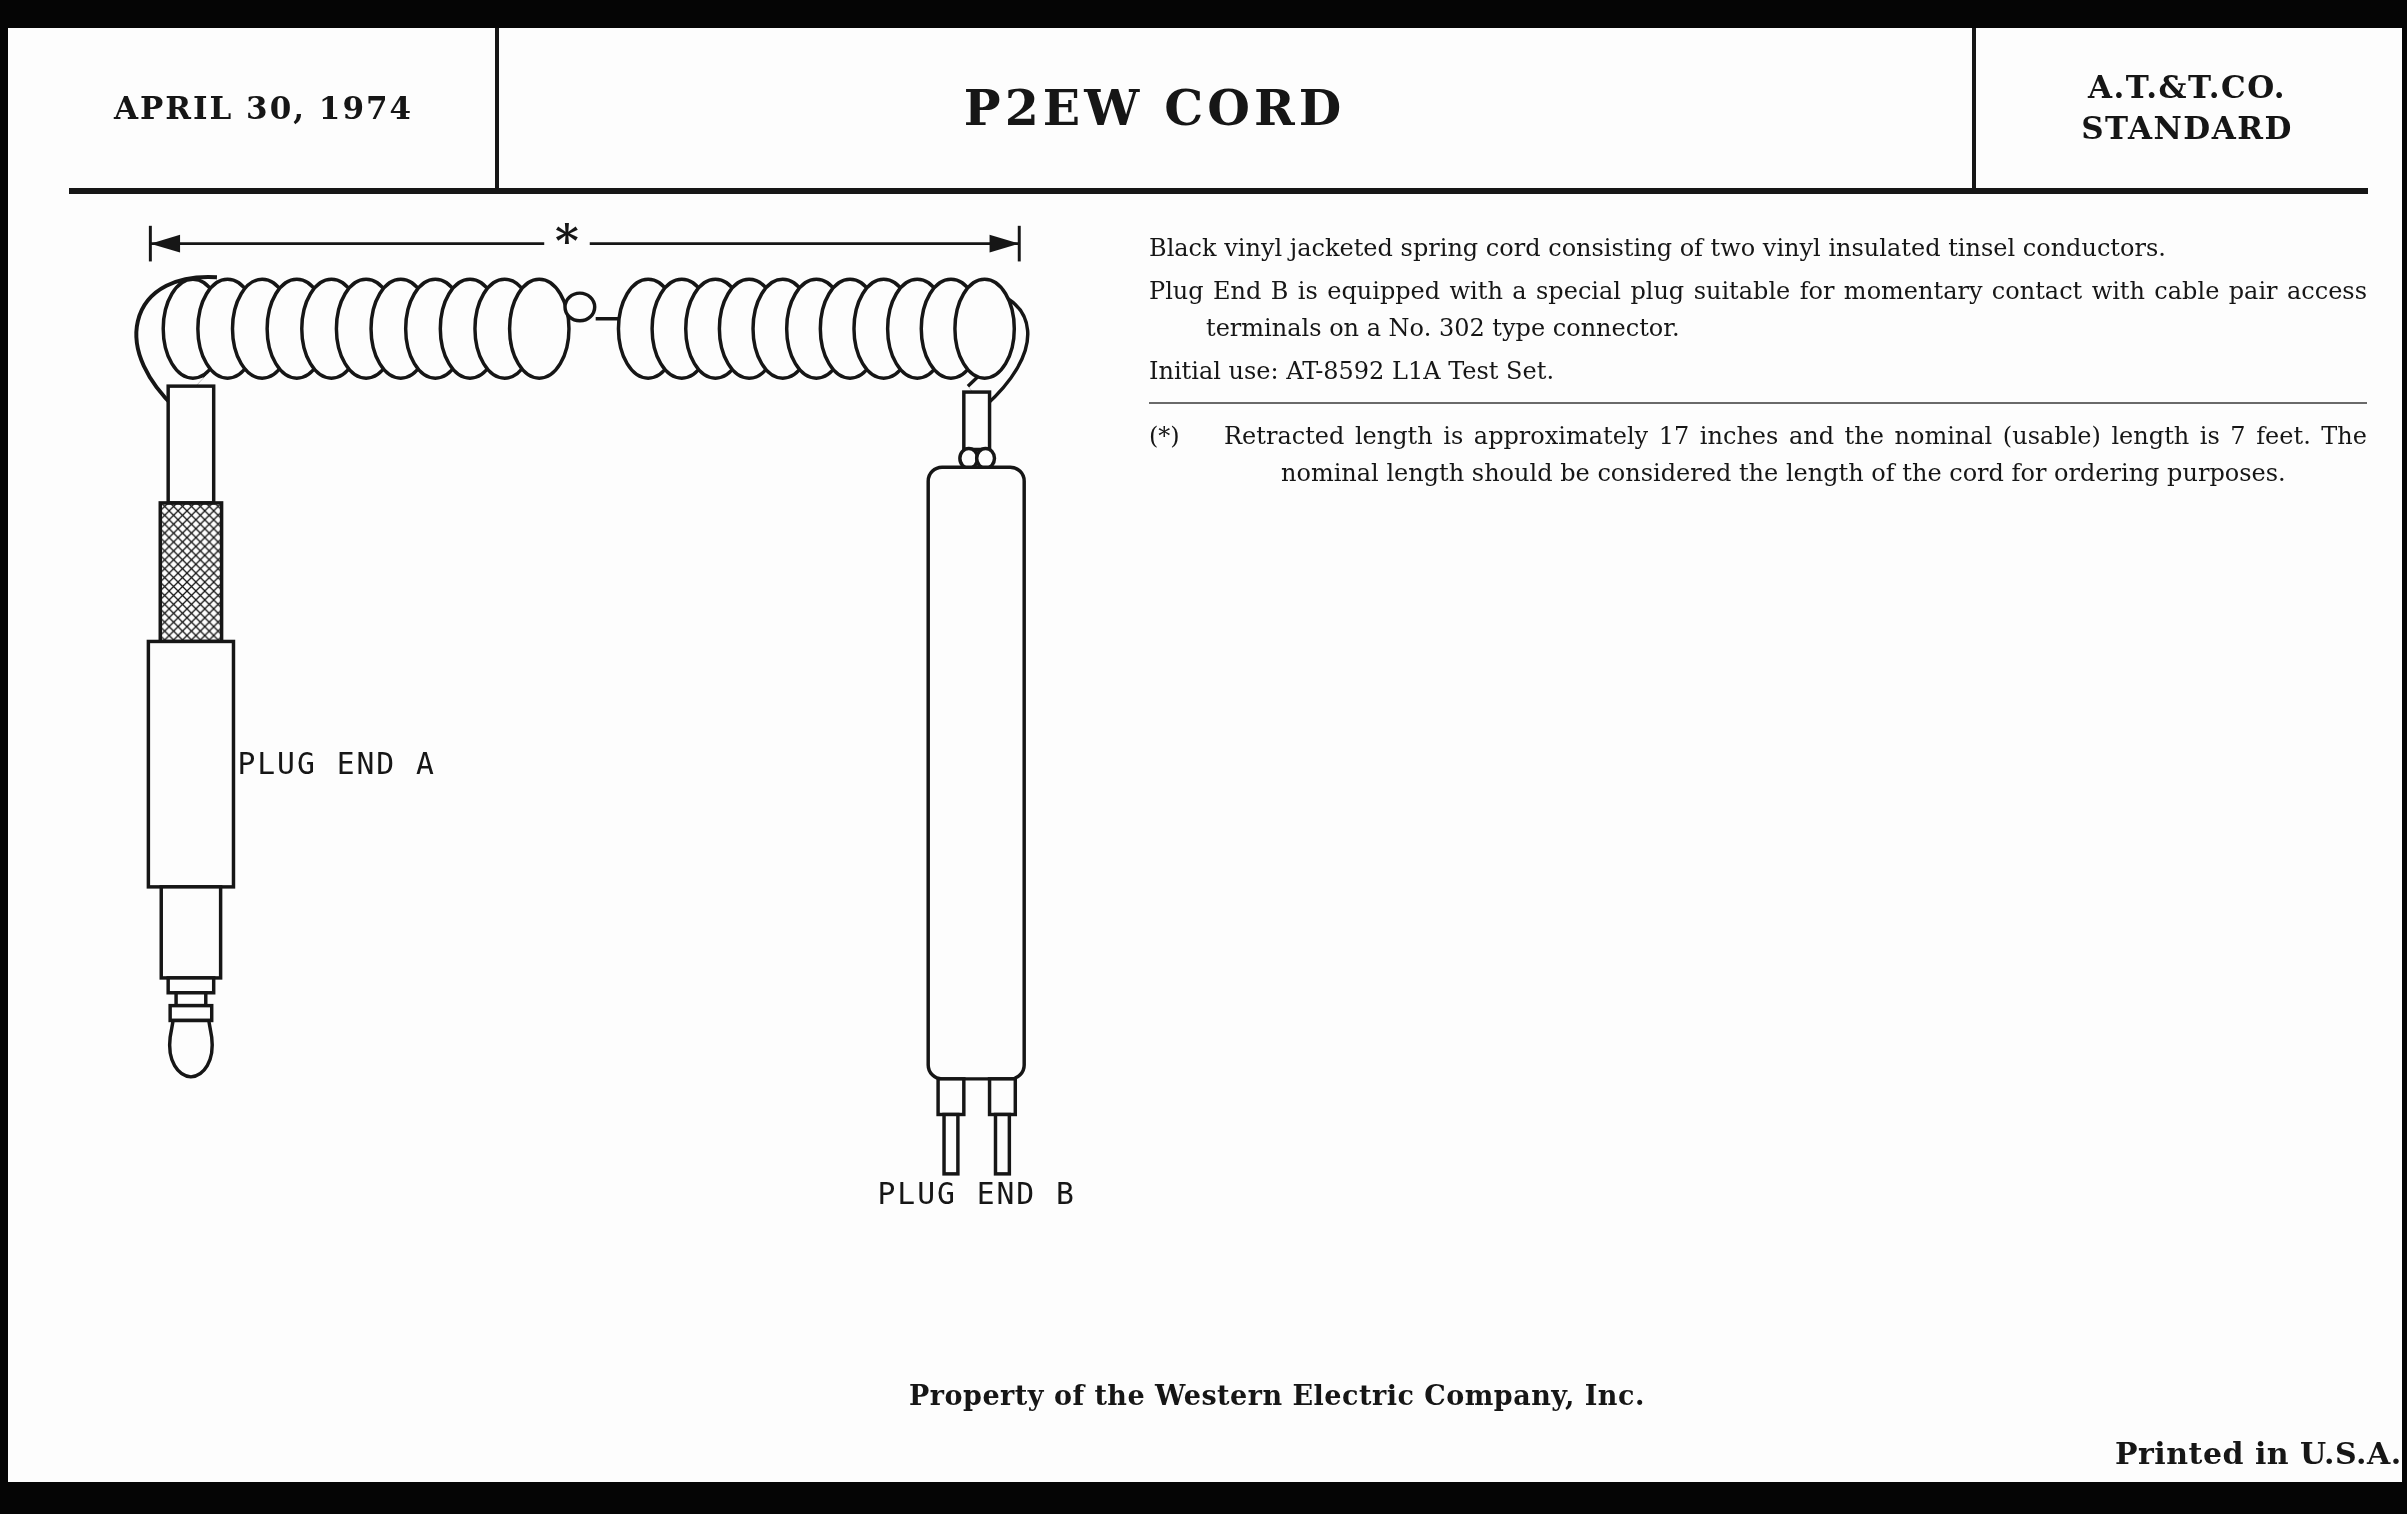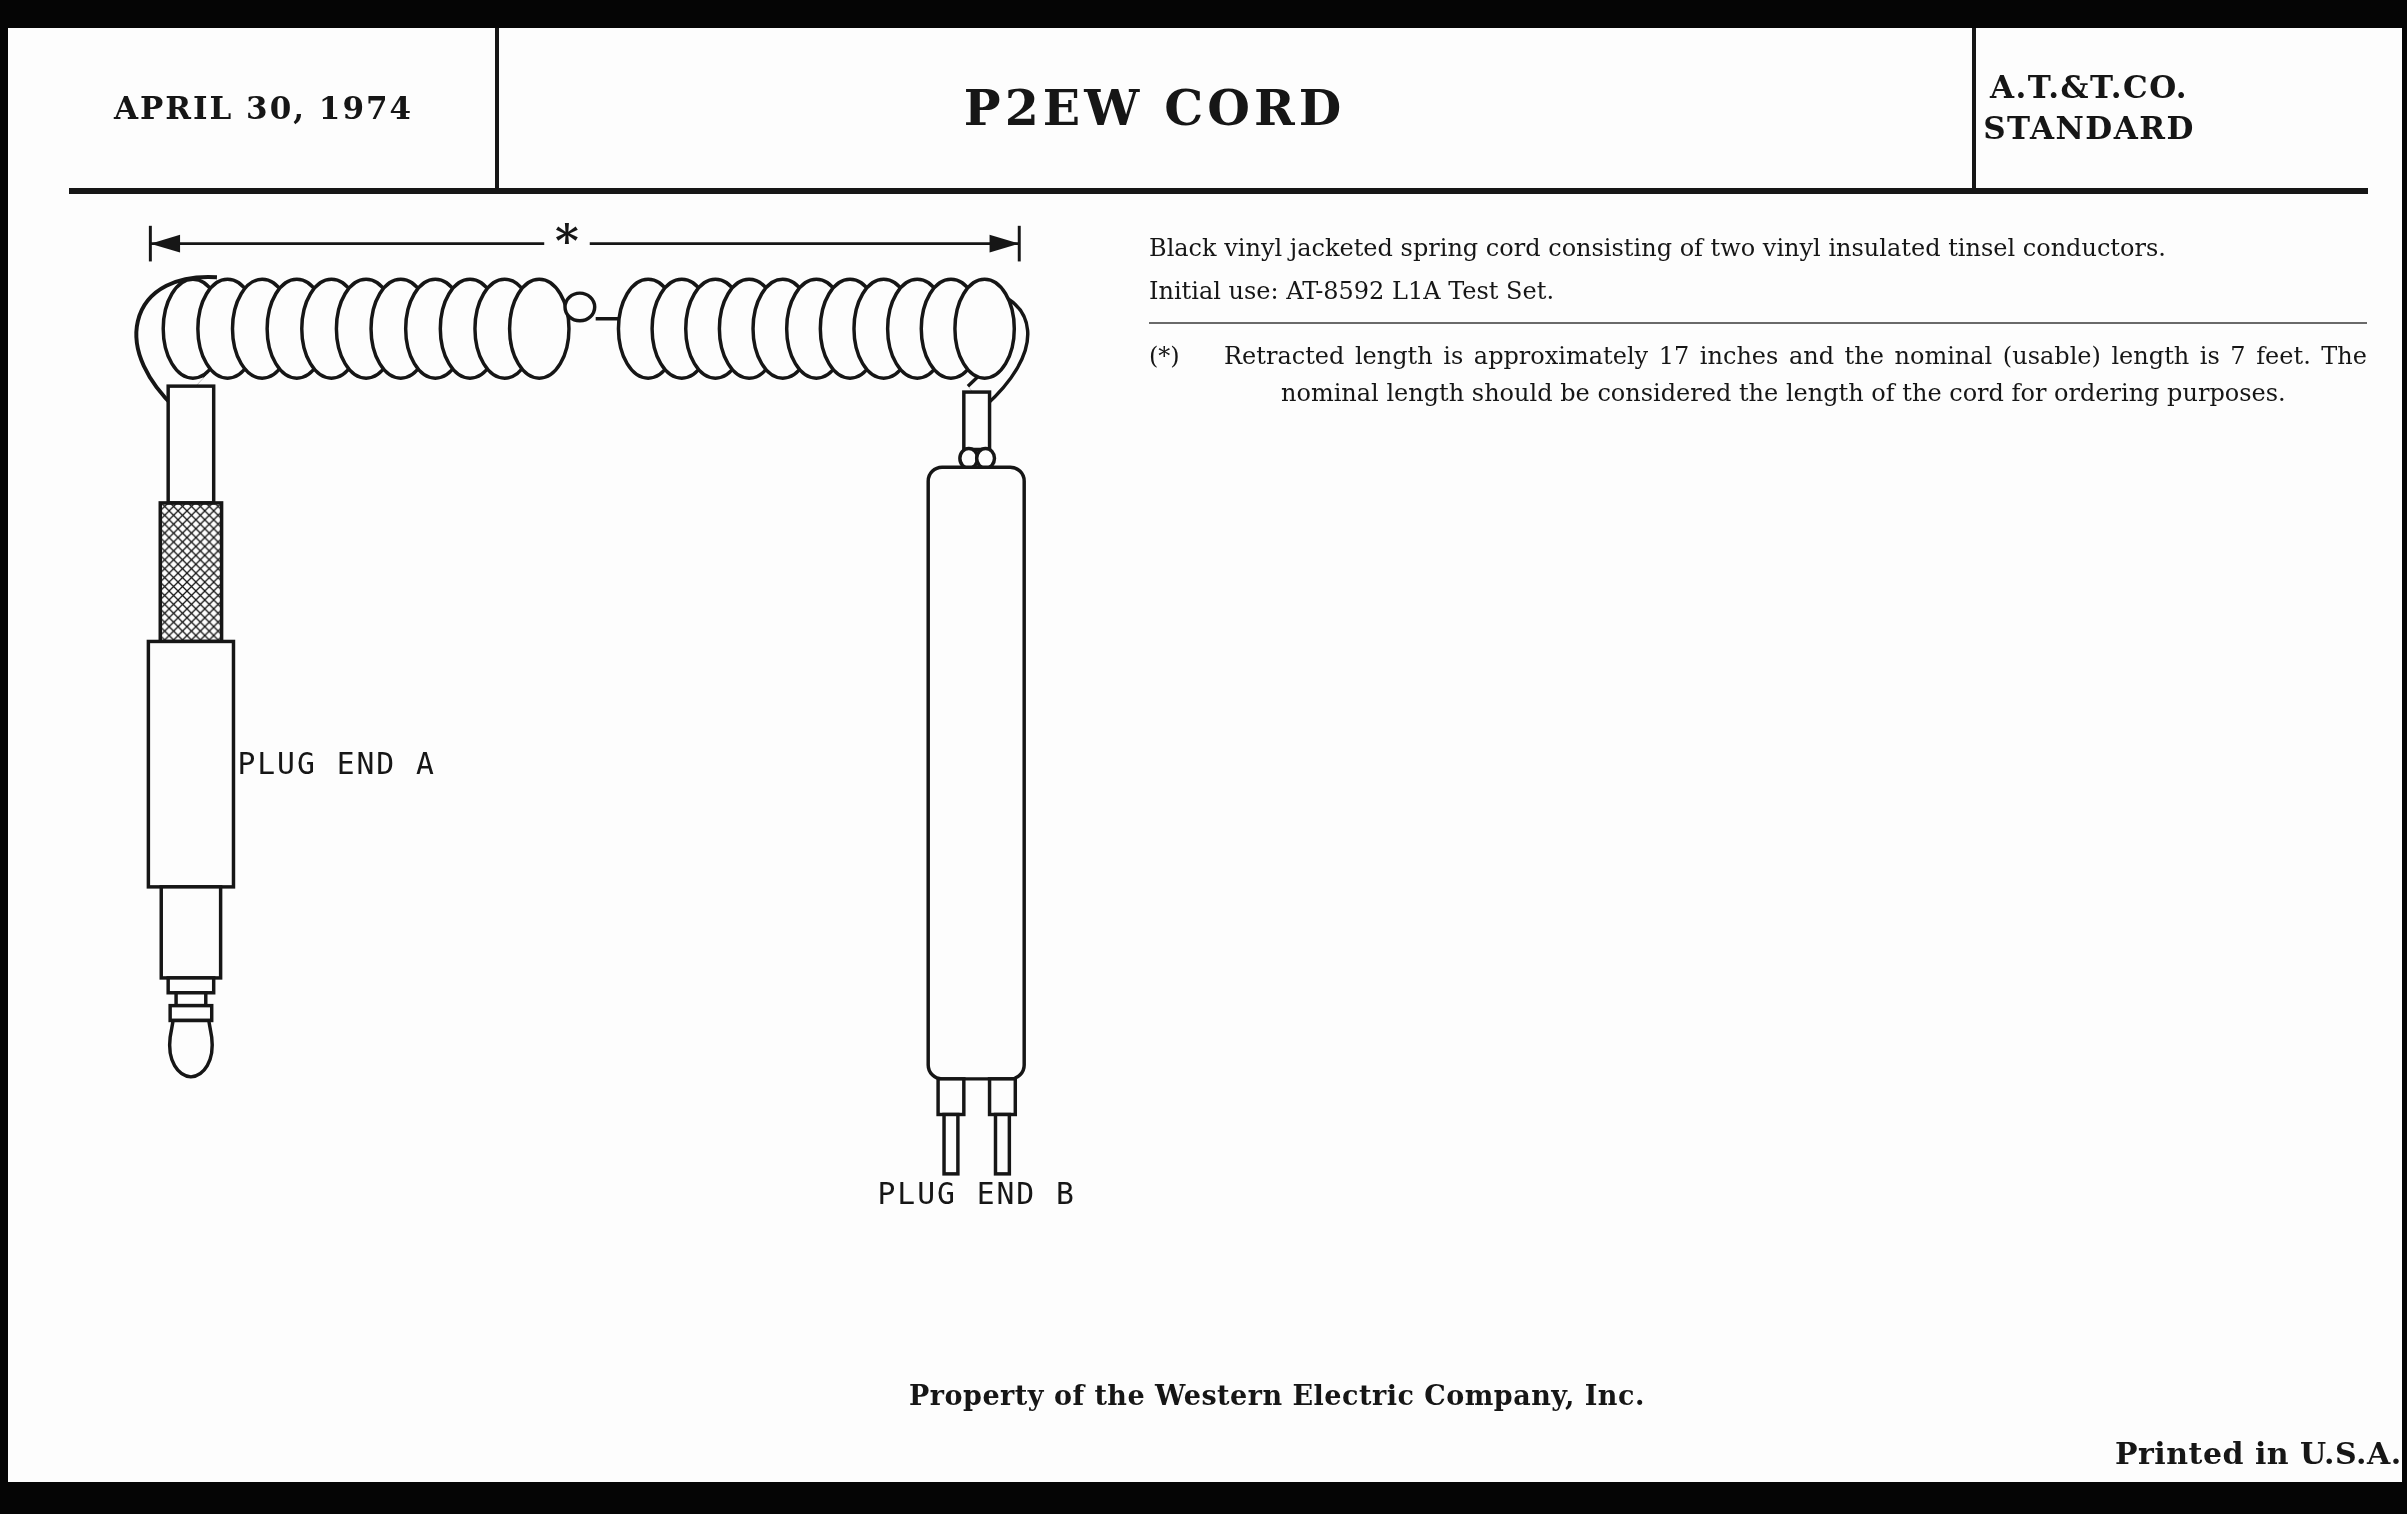--- a/index.html
+++ b/index.html
@@ -9,21 +9,21 @@
     font-family:"DejaVu Serif", serif; color:#161616;
   }
   .page {
     position:absolute; left:8px; top:28px; width:2394px; height:1454px;
     background:#fdfdfd;
   }
   
   .cell { position:absolute; top:0; height:160px; display:flex; align-items:center; justify-content:center; font-weight:bold; text-align:center; }
   .cell-date  { left:0;     width:511px;  font-size:31px; letter-spacing:2px; }
   .cell-title { left:488px; width:1317px; font-size:49px; letter-spacing:4px; }
-  .cell-std   { left:1866px; width:430px; font-size:31px; letter-spacing:1.5px; line-height:41px; flex-direction:column; }
+  .cell-std   { left:1964px; width:430px; font-size:31px; letter-spacing:1.5px; line-height:41px; flex-direction:column; }
   .vline { position:absolute; top:0; width:4px; height:160px; background:#161616; }
   .vline-left  { left:487px; }
   .vline-right { left:1964px; }
   .hrule { position:absolute; left:61px; top:160px; width:2299px; height:6px; background:#161616; }
   
   .diagram { position:absolute; left:81px; top:180px; width:1049px; height:1049px; }
   .plug-label { font-family:"DejaVu Sans Mono", monospace; font-size:30px; letter-spacing:2px; fill:#161616; }
   .dim-marker { font-family:"DejaVu Serif", serif; font-size:46px; font-weight:bold; fill:#161616; }
   
   .desc {
@@ -124,20 +124,21 @@
       <rect x="864" y="916" width="14" height="60"></rect>
       <rect x="916" y="916" width="14" height="60"></rect>
     </g>
 
     <text class="plug-label" x="150" y="572">PLUG END A</text>
     <text class="plug-label" x="897" y="1006" text-anchor="middle">PLUG END B</text>
   </svg>
 
   <section class="desc">
     <p>Black vinyl jacketed spring cord consisting of two vinyl insulated tinsel conductors.</p>
+    <p>Plug End B is equipped with a special plug suitable for momentary contact with cable pair access terminals on a No. 302 type connector.</p>
     <p>Initial use: AT-8592 L1A Test Set.</p>
     <div class="thinrule"></div>
     <div class="footnote">
       <span class="fmark">(*)</span>
       <p class="ftext">Retracted length is approximately 17 inches and the nominal (usable) length is 7 feet. The nominal length should be considered the length of the cord for ordering purposes.</p>
     </div>
   </section>
 
   <div class="footer-left">Property of the Western Electric Company, Inc.</div>
   <div class="footer-right">Printed in U.S.A.</div>

